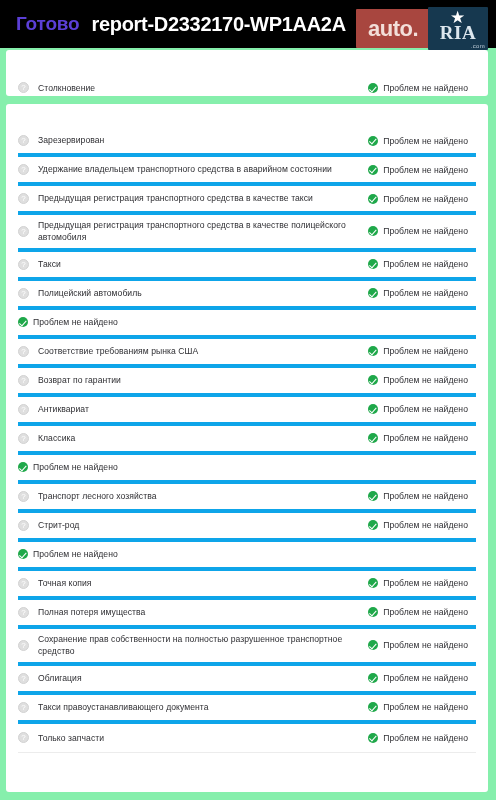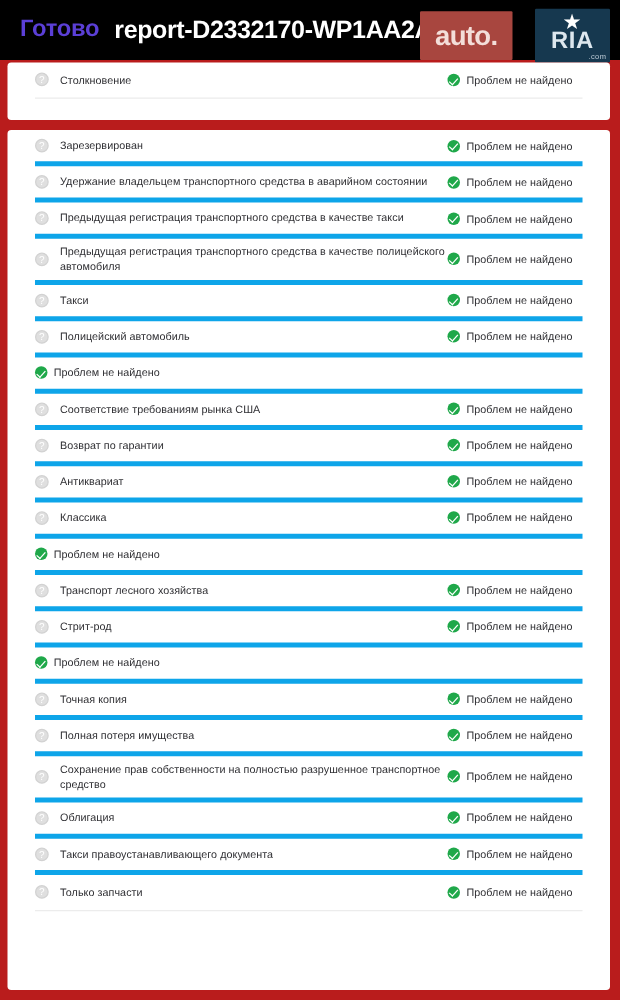--- a/index.html
+++ b/index.html
@@ -10,21 +10,21 @@
     height: 800px;
     overflow: hidden;
     background: #000000;
     font-family: "Liberation Sans", "DejaVu Sans", sans-serif;
   }
 
   .screen {
     position: relative;
     width: 496px;
     height: 800px;
-    background: #b91c1c;
+    background: #86efac;
     overflow: hidden;
   }
 
   
   .header {
     position: absolute;
     top: 0; left: 0;
     width: 496px;
     height: 48px;
     background: #000000;
@@ -46,21 +46,21 @@
     font-size: 20px;
     font-weight: 700;
     letter-spacing: -0.3px;
     margin-left: 12px;
     flex: 0 0 auto;
   }
 
   
   .wm-auto {
     position: absolute;
-    top: 9px; left: 336px;
+    top: 9px; left: 356px;
     width: 74px; height: 39px;
     background: #a8463f;
     display: flex;
     align-items: center;
     justify-content: center;
     border-radius: 1px;
   }
   .wm-auto-text {
     color: #f3ded9;
     font-size: 22px;
@@ -84,21 +84,21 @@
     line-height: 1;
   }
   .wm-ria-text {
     position: absolute;
     top: 15px; left: 0; right: 0;
     text-align: center;
     color: #dde7ee;
     font-size: 19px;
     font-weight: 700;
     letter-spacing: 0.5px;
-    font-family: Liberation Sans, sans-serif;
+    font-family: Liberation Serif, serif;
   }
   .wm-ria-dom {
     position: absolute;
     bottom: 1px; right: 3px;
     color: #bfcdd8;
     font-size: 6px;
     letter-spacing: 0.3px;
   }
 
   
@@ -107,21 +107,21 @@
     left: 6px;
     width: 482px;
     background: #ffffff;
     border-radius: 3px;
     padding: 0 0 0 0;
     overflow: hidden;
   }
   #card-top  { top: 50px;  height: 46px; }
   #card-main { top: 104px; height: 688px; }
 
-  .rows { padding: 0 22px; }
+  .rows { padding: 0 12px; margin-top: 24px; }
 
   .row {
     display: flex;
     align-items: center;
     justify-content: space-between;
     border-bottom: 4px solid #0ea5e9;
     min-height: 29px;
     padding: 4px 8px 4px 0;
   }
   .row:last-child { border-bottom: 1px solid #ececec; }

